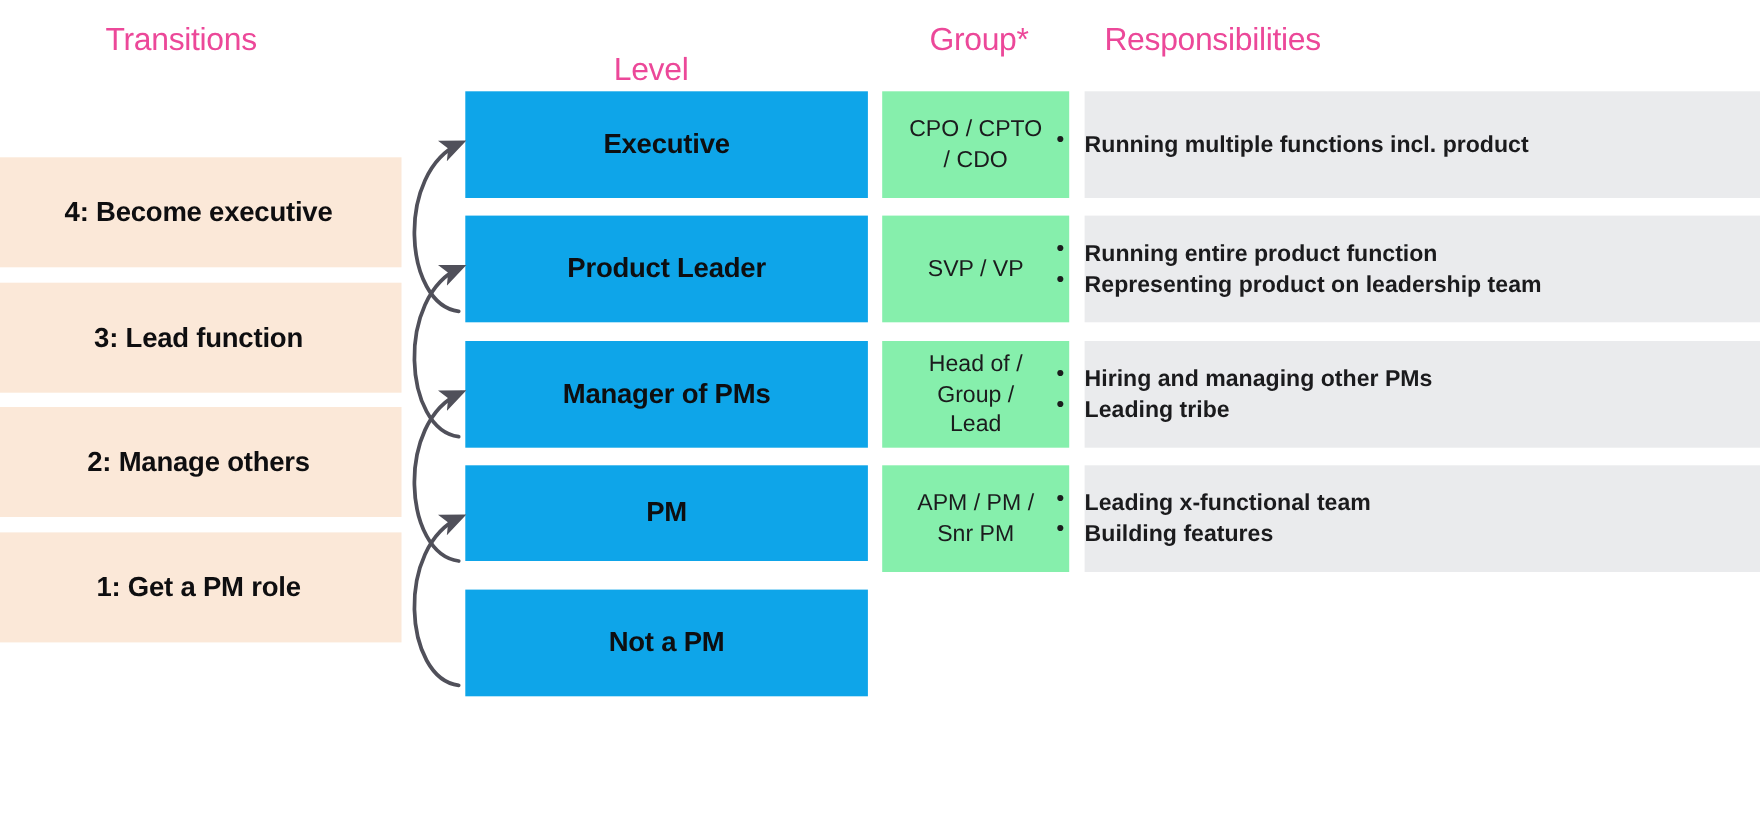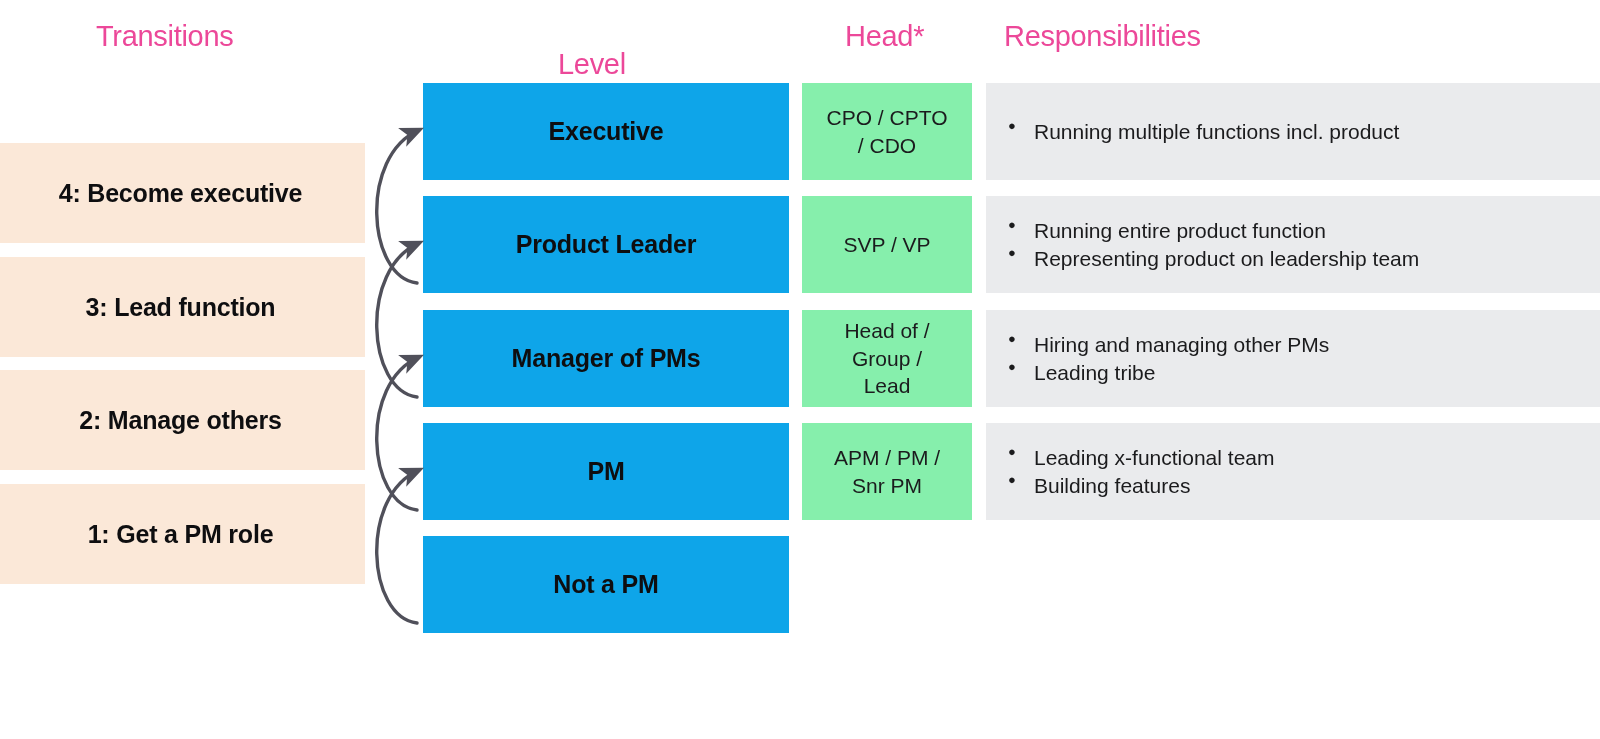--- a/index.html
+++ b/index.html
@@ -92,21 +92,21 @@
   .resp-cell {
     position: absolute;
     left: 986px;
     width: 620px;
     background: #eaebed;
     display: flex;
     align-items: center;
   }
   .resp-cell ul {
     list-style: none;
-    padding-left: 48px;
+    font-weight: bold;
   }
   .resp-cell li {
     font-size: 21px;
     color: #1b1b1d;
     line-height: 1.33;
     position: relative;
     white-space: nowrap;
   }
   .resp-cell li::before {
     content: "\25CF";
@@ -137,21 +137,21 @@
     line-height: 1.3;
   }
 </style>
 </head>
 <body>
 
 <div id="stage">
 
   <div class="col-header" id="hdr-transitions">Transitions</div>
   <div class="col-header" id="hdr-level">Level</div>
-  <div class="col-header" id="hdr-title">Head*</div>
+  <div class="col-header" id="hdr-title">Group*</div>
   <div class="col-header" id="hdr-resp">Responsibilities</div>
 
   <div id="transitions-container">
       <div class="transition-chip" style="top: 143px; height: 100px;">
         <span class="chip-label">4: Become executive</span>
       </div>
       <div class="transition-chip" style="top: 257px; height: 100px;">
         <span class="chip-label">3: Lead function</span>
       </div>
       <div class="transition-chip" style="top: 370px; height: 100px;">
@@ -200,21 +200,21 @@
           <div>Group /</div>
           <div>Lead</div>
         </div>
       </div>
       <div class="resp-cell" style="top: 310px; height: 97px;">
         <ul>
           <li>Hiring and managing other PMs</li>
           <li>Leading tribe</li>
         </ul>
       </div>
-      <div class="level-box" style="top: 423px; height: 97px;">
+      <div class="level-box" style="top: 423px; height: 87px;">
         <span class="level-label">PM</span>
       </div>
       <div class="title-cell" style="top: 423px; height: 97px;">
         <div class="title-text">
           <div>APM / PM /</div>
           <div>Snr PM</div>
         </div>
       </div>
       <div class="resp-cell" style="top: 423px; height: 97px;">
         <ul>

